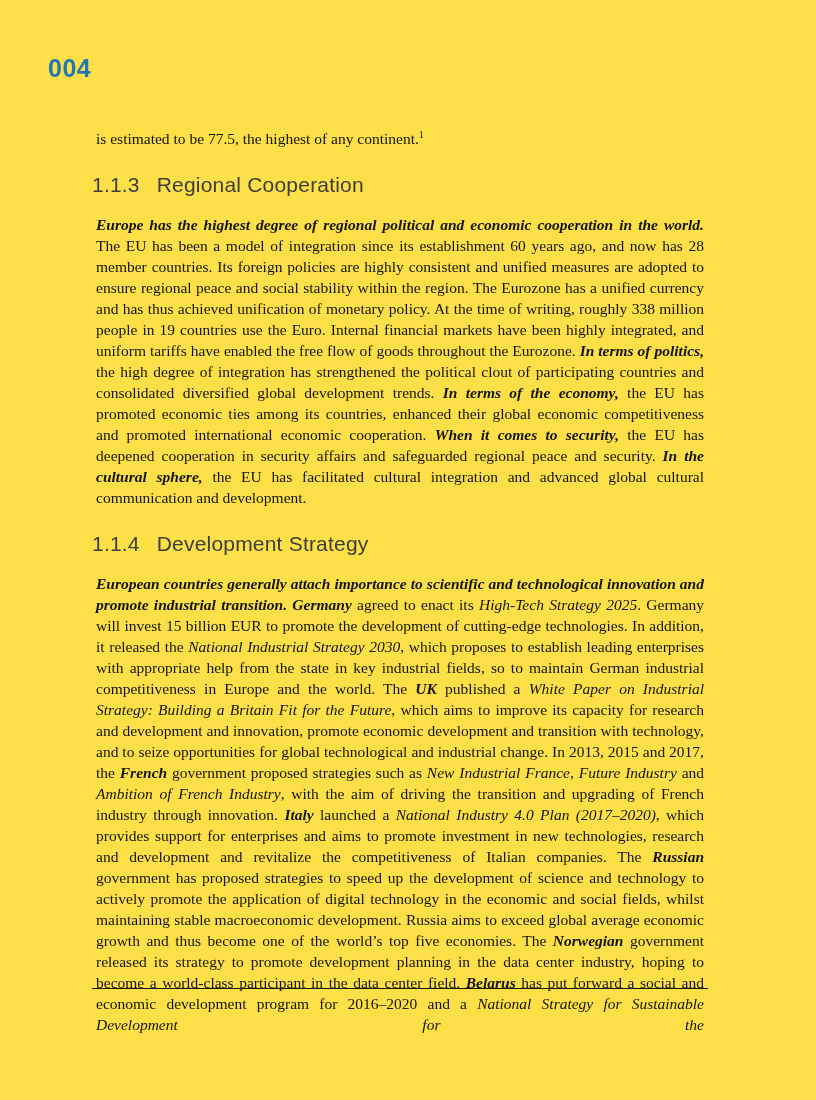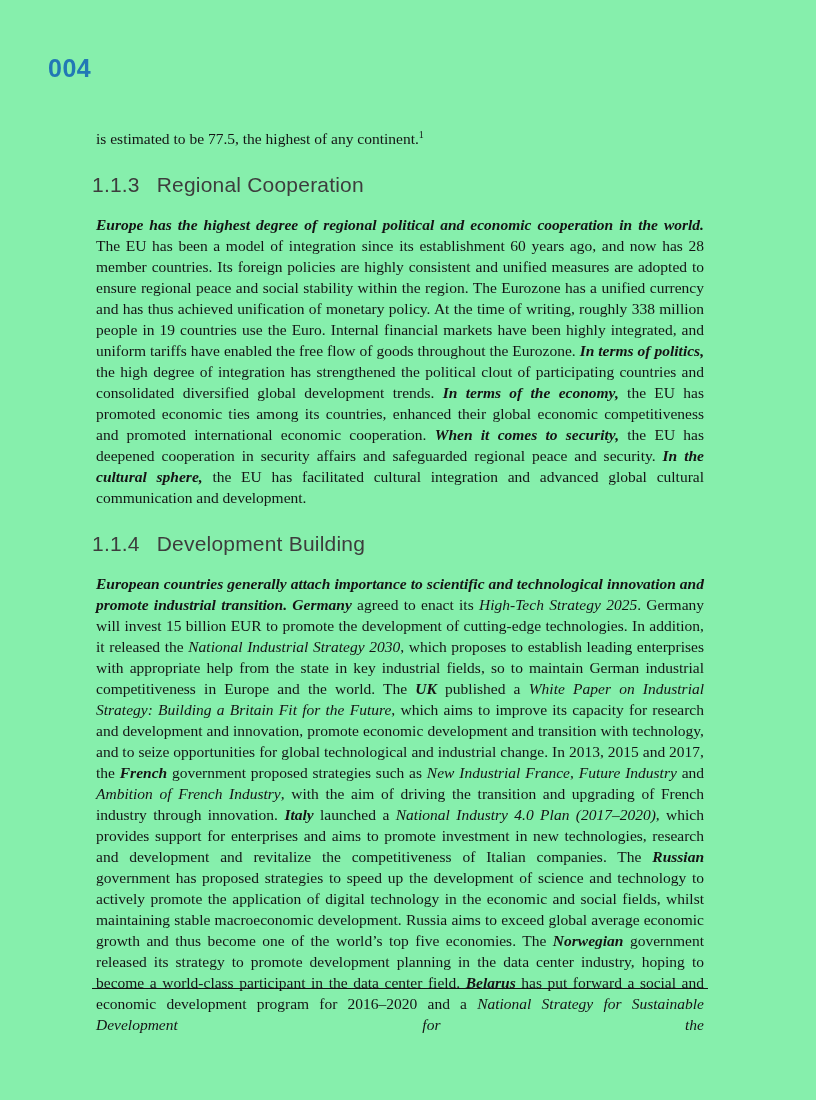--- a/index.html
+++ b/index.html
@@ -4,21 +4,21 @@
 <style>
   html, body {
     margin: 0;
     padding: 0;
     background: #ffffff;
   }
   .page {
     position: relative;
     width: 816px;
     height: 1100px;
-    background: #86efac;
+    background: #fde047;
     overflow: hidden;
   }
   .page-number {
     position: absolute;
     left: 48px;
     top: 54px;
     font-family: "Liberation Sans", sans-serif;
     font-weight: bold;
     font-size: 25px;
     letter-spacing: 0.5px;
@@ -94,21 +94,21 @@
 
     <section>
       <h2 class="section-heading">
         <span class="section-number">1.1.3</span><span class="section-title">Regional Cooperation</span>
       </h2>
       <p class="body-text justified"><span class="run-bold">Europe has the highest degree of regional political and economic cooperation in the world.</span><span class="run-normal"> The EU has been a model of integration since its establishment 60 years ago, and now has 28 member countries. Its foreign policies are highly consistent and unified measures are adopted to ensure regional peace and social stability within the region. The Eurozone has a unified currency and has thus achieved unification of monetary policy. At the time of writing, roughly 338 million people in 19 countries use the Euro. Internal financial markets have been highly integrated, and uniform tariffs have enabled the free flow of goods throughout the Eurozone. </span><span class="run-bold">In terms of politics,</span><span class="run-normal"> the high degree of integration has strengthened the political clout of participating countries and consolidated diversified global development trends. </span><span class="run-bold">In terms of the economy,</span><span class="run-normal"> the EU has promoted economic ties among its countries, enhanced their global economic competitiveness and promoted international economic cooperation. </span><span class="run-bold">When it comes to security,</span><span class="run-normal"> the EU has deepened cooperation in security affairs and safeguarded regional peace and security. </span><span class="run-bold">In the cultural sphere,</span><span class="run-normal"> the EU has facilitated cultural integration and advanced global cultural communication and development.</span></p>
     </section>
 
     <section>
       <h2 class="section-heading">
-        <span class="section-number">1.1.4</span><span class="section-title">Development Building</span>
+        <span class="section-number">1.1.4</span><span class="section-title">Development Strategy</span>
       </h2>
       <p class="body-text justified continued"><span class="run-bold">European countries generally attach importance to scientific and technological innovation and promote industrial transition. Germany</span><span class="run-normal"> agreed to enact its </span><span class="run-italic">High-Tech Strategy 2025</span><span class="run-normal">. Germany will invest 15 billion EUR to promote the development of cutting-edge technologies. In addition, it released the </span><span class="run-italic">National Industrial Strategy 2030</span><span class="run-normal">, which proposes to establish leading enterprises with appropriate help from the state in key industrial fields, so to maintain German industrial competitiveness in Europe and the world. The </span><span class="run-bold">UK</span><span class="run-normal"> published a </span><span class="run-italic">White Paper on Industrial Strategy: Building a Britain Fit for the Future</span><span class="run-normal">, which aims to improve its capacity for research and development and innovation, promote economic development and transition with technology, and to seize opportunities for global technological and industrial change. In 2013, 2015 and 2017, the </span><span class="run-bold">French</span><span class="run-normal"> government proposed strategies such as </span><span class="run-italic">New Industrial France</span><span class="run-normal">, </span><span class="run-italic">Future Industry</span><span class="run-normal"> and </span><span class="run-italic">Ambition of French Industry</span><span class="run-normal">, with the aim of driving the transition and upgrading of French industry through innovation. </span><span class="run-bold">Italy</span><span class="run-normal"> launched a </span><span class="run-italic">National Industry 4.0 Plan (2017–2020)</span><span class="run-normal">, which provides support for enterprises and aims to promote investment in new technologies, research and development and revitalize the competitiveness of Italian companies. The </span><span class="run-bold">Russian</span><span class="run-normal"> government has proposed strategies to speed up the development of science and technology to actively promote the application of digital technology in the economic and social fields, whilst maintaining stable macroeconomic development. Russia aims to exceed global average economic growth and thus become one of the world’s top five economies. The </span><span class="run-bold">Norwegian</span><span class="run-normal"> government released its strategy to promote development planning in the data center industry, hoping to become a world-class participant in the data center field. </span><span class="run-bold">Belarus</span><span class="run-normal"> has put forward a social and economic development program for 2016–2020 and a </span><span class="run-italic">National Strategy for Sustainable Development for the</span></p>
     </section>
 
   </div>
 
   <div class="footnote-area">
     <div class="footnote-rule"></div>
   </div>
 

